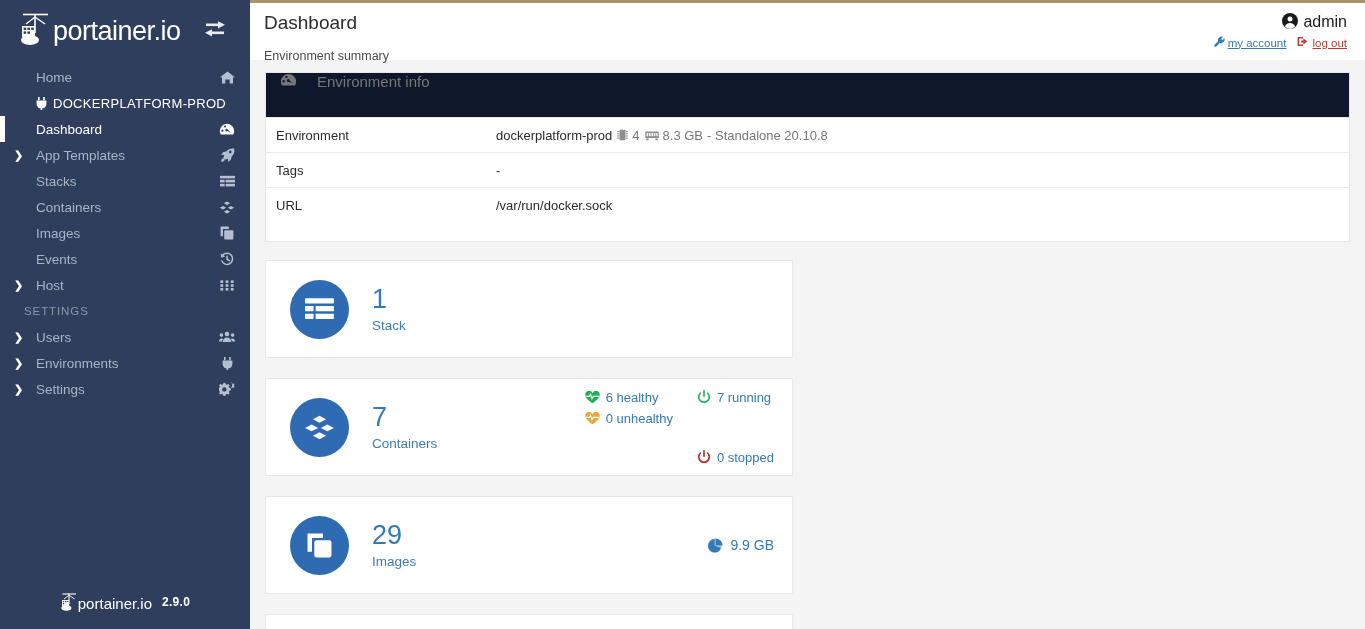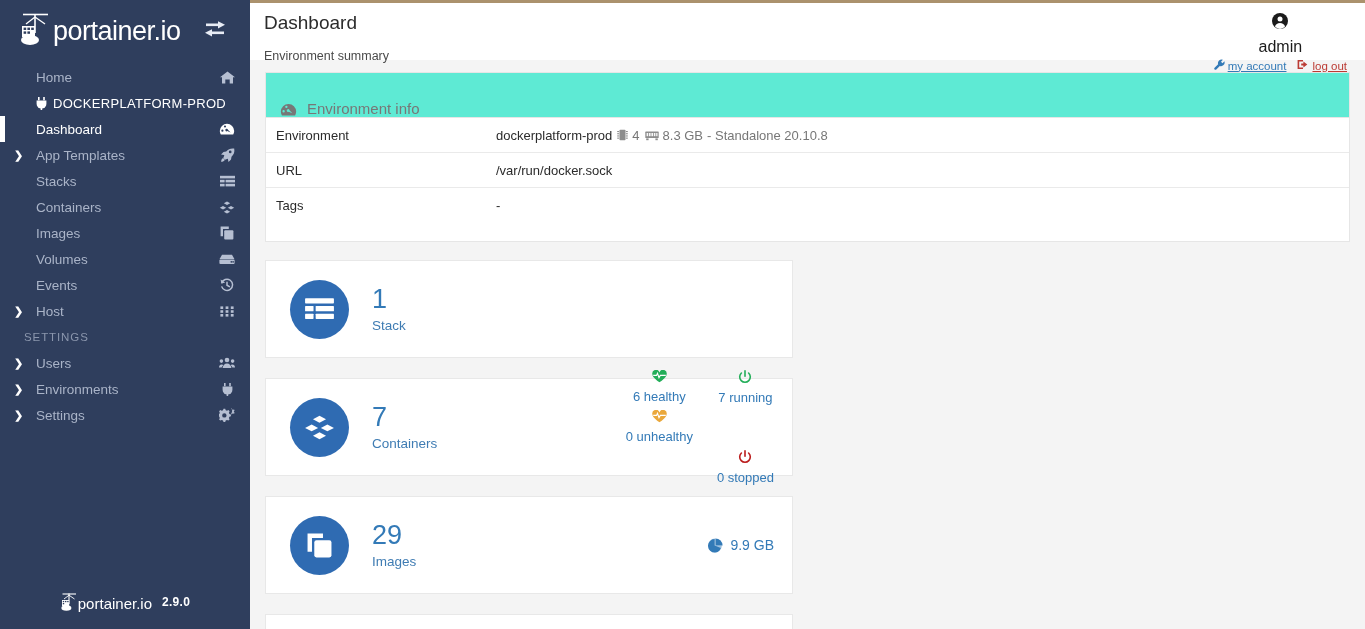--- a/index.html
+++ b/index.html
@@ -130,47 +130,47 @@
     position: relative;
     padding: 8px 18px 0 14px;
     display: flex;
     justify-content: space-between;
   }
   .page-title { font-size: 19px; color: #2c2c2c; font-weight: 400; line-height: 1.25; }
   .page-sub { font-size: 12.5px; color: #4a4a4a; margin-top: 14px; }
   .user-block { text-align: right; padding-top: 2px; }
   .user-name {
     font-size: 16px; color: #1b1b1b;
-    display: flex; align-items: center; justify-content: flex-end; gap: 5px; flex-direction: column;
+    display: flex; justify-content: flex-end; gap: 5px;
   }
   .user-links {
     margin-top: 3px;
     display: flex; align-items: center; justify-content: flex-end; gap: 11px;
     font-size: 11.5px;
   }
   .user-link { display: flex; align-items: center; gap: 3px; cursor: pointer; }
   .user-link .lk { text-decoration: underline; }
   .link-blue { color: #337ab7; }
   .link-red { color: #bb3b34; }
 
   .content { padding: 12px 15px 0 15px; }
 
   
   .panel {
     background: #ffffff;
     border: 1px solid #e6e6e6;
     margin-bottom: 18px;
   }
   .panel-head {
-    background: #5eead4;
+    background: #0f172a;
     border-bottom: 1px solid #e6e6e6;
     height: 45px;
-    display: flex; align-items: flex-end;
+    display: flex; align-items: flex-start;
     padding-left: 14px;
-    gap: 10px;
+    gap: 20px;
   }
   .panel-head-title { font-size: 15px; color: #777777; }
   .panel-head-icon { color: #777777; display: flex; align-items: center; }
   .info-row {
     display: flex;
     border-bottom: 1px solid #eaeaea;
     min-height: 35px;
     align-items: center;
     padding: 0 0 0 10px;
     font-size: 13px;
@@ -206,21 +206,21 @@
   .card-body { margin-left: 23px; }
   .card-count { font-size: 27px; color: #337ab7; line-height: 1.05; font-weight: 400; }
   .card-label { font-size: 13.5px; color: #3f7cb3; margin-top: 4px; }
   .card-right {
     margin-left: auto;
     display: flex;
     font-size: 13px;
   }
   .status-col { display: flex; flex-direction: column; gap: 6px; }
   .status-col.second { margin-left: 24px; gap: 45px; }
-  .status-item { display: flex; align-items: center; gap: 6px; color: #337ab7; white-space: nowrap; flex-direction: column; }
+  .status-item { display: flex; align-items: center; gap: 6px; color: #337ab7; white-space: nowrap; }
   .status-ico { display: flex; align-items: center; }
   .size-badge { display: flex; align-items: center; gap: 7px; color: #337ab7; font-size: 14px; }
 </style>
 </head>
 <body>
 
 <div id="app">
 
   <div id="sidebar">
 
@@ -325,31 +325,20 @@
         <span class="nav-label">Images</span>
         <span class="nav-icon">
           <svg width="14" height="14" viewBox="0 0 14 14" fill="currentColor">
             <path d="M0.6 0.6 h8.2 v2.4 H3 v7.2 H0.6 z"></path>
             <rect x="4.2" y="4.2" width="9.2" height="9.2" rx="1"></rect>
           </svg>
         </span>
       </div>
 
 
-      <div class="nav-item">
-        <span class="nav-label">Volumes</span>
-        <span class="nav-icon">
-          <svg width="16" height="11" viewBox="0 0 16 11" fill="currentColor">
-            <path d="M3 0.8 h10 l2.4 4.2 H0.6 z"></path>
-            <rect x="0.4" y="5.6" width="15.2" height="4.4" rx="1"></rect>
-            <circle cx="12.3" cy="7.8" r="0.85" fill="#2f3e5d"></circle>
-            <circle cx="14.1" cy="7.8" r="0.85" fill="#2f3e5d"></circle>
-          </svg>
-        </span>
-      </div>
 
       <div class="nav-item">
         <span class="nav-label">Events</span>
         <span class="nav-icon">
           <svg width="14" height="14" viewBox="0 0 14 14" fill="none" stroke="currentColor" stroke-width="1.5">
             <path d="M1.6 5.2 A5.6 5.6 0 1 1 1.6 8.4"></path>
             <polyline points="0.6,1.6 1.4,5.4 5.2,4.6" fill="currentColor" stroke="none"></polyline>
             <path d="M7 4.2 V7.2 L9.4 8.6" stroke-linecap="round"></path>
           </svg>
         </span>
@@ -524,27 +513,27 @@
                   <rect x="10.4" y="8.4" width="2.4" height="1.8"></rect>
                 </svg>
               </span>
               <span>8.3 GB</span>
               <span>- Standalone 20.10.8</span>
             </span>
           </div>
         </div>
 
         <div class="info-row">
+          <div class="info-key">Tags</div>
+          <div class="info-val">-</div>
+        </div>
+
+        <div class="info-row">
           <div class="info-key">URL</div>
           <div class="info-val">/var/run/docker.sock</div>
-        </div>
-
-        <div class="info-row">
-          <div class="info-key">Tags</div>
-          <div class="info-val">-</div>
         </div>
       </div>
 
       <div class="cards">
 
         <div class="card">
           <div class="card-circle">
             <svg width="29" height="25" viewBox="0 0 15 13" fill="currentColor">
               <rect x="0" y="0.6" width="15" height="2.8" rx="0.4"></rect>
               <rect x="0" y="4.7" width="4.4" height="2.7" rx="0.3"></rect>

